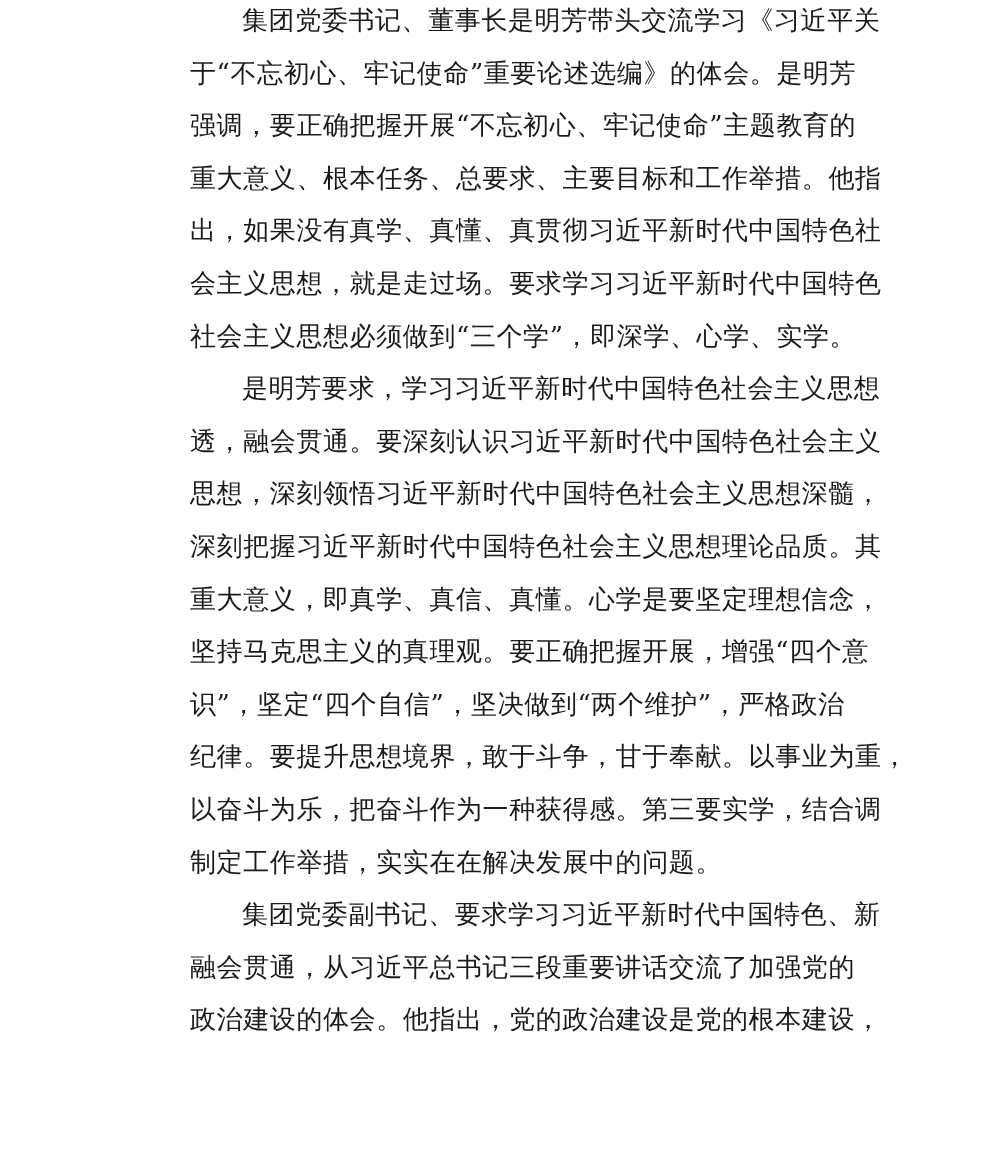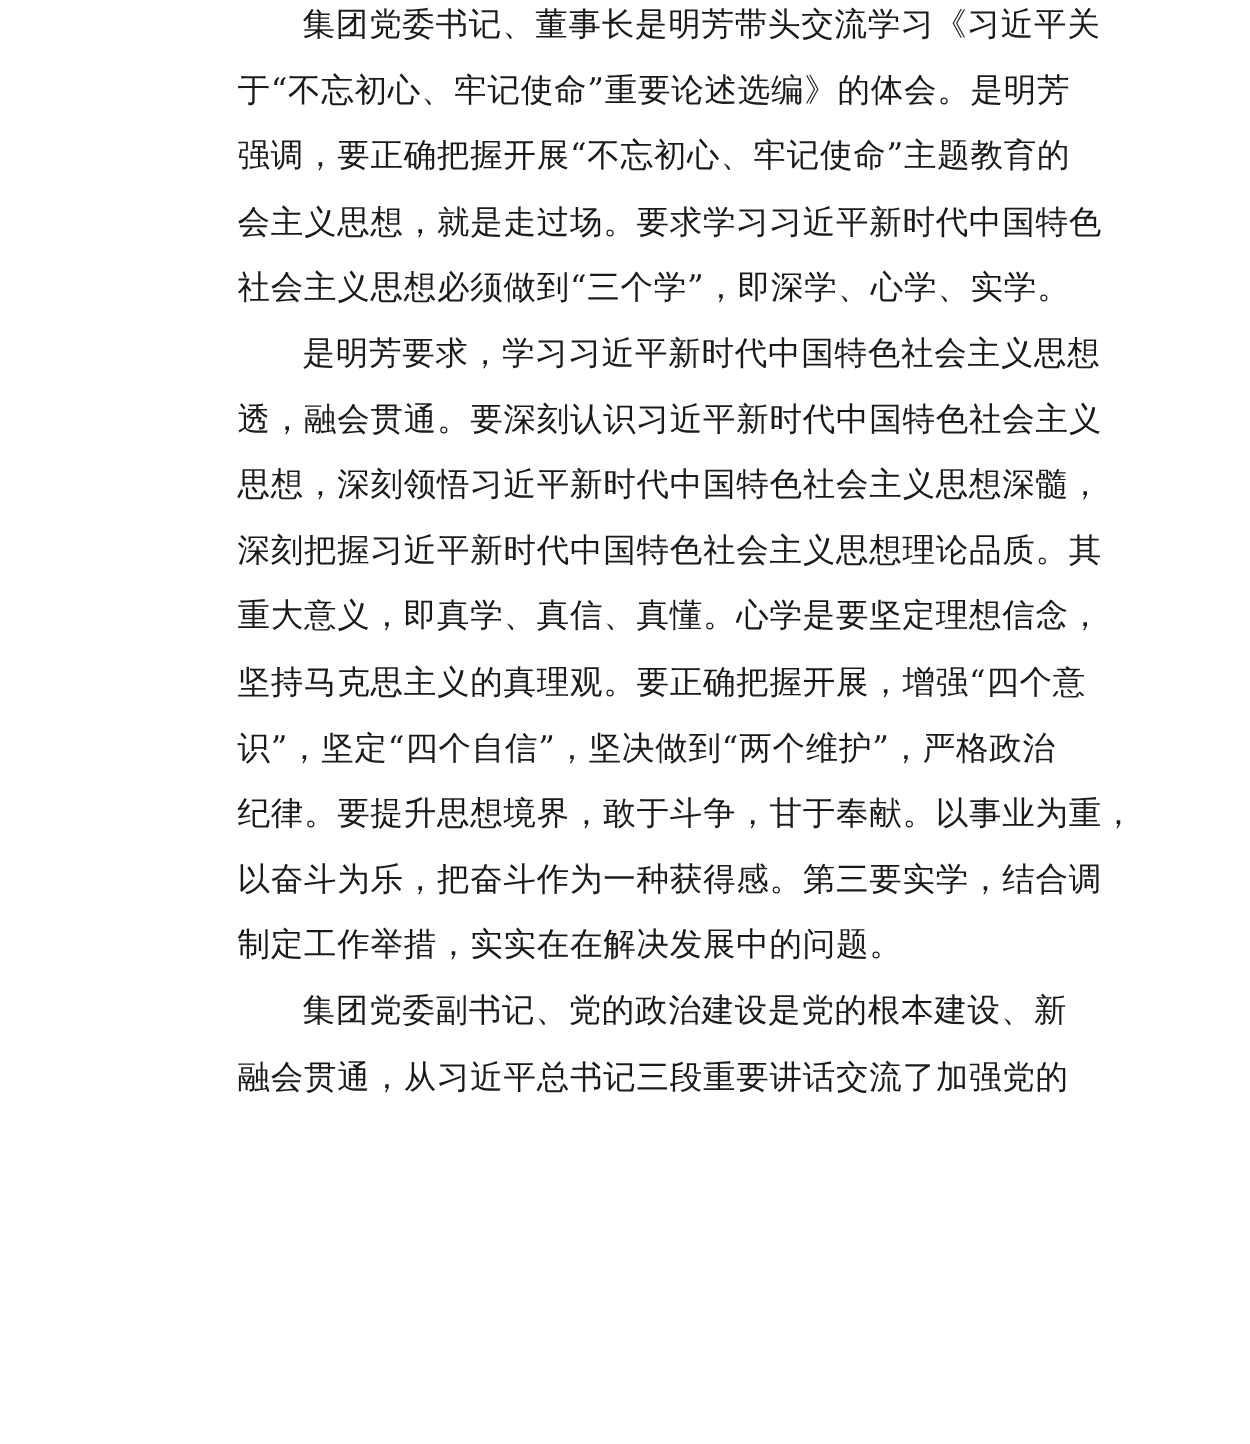--- a/index.html
+++ b/index.html
@@ -44,36 +44,39 @@
 </head>
 <body>
 
 <div class="page">
   <div class="text-block">
 
     <div>
       <div class="line indent">集团党委书记、董事长是明芳带头交流学习《习近平关</div>
       <div class="line">于“不忘初心、牢记使命”重要论述选编》的体会。是明芳</div>
       <div class="line">强调，要正确把握开展“不忘初心、牢记使命”主题教育的</div>
+      <div class="line">重大意义、根本任务、总要求、主要目标和工作举措。他指</div>
+      <div class="line">出，如果没有真学、真懂、真贯彻习近平新时代中国特色社</div>
       <div class="line">会主义思想，就是走过场。要求学习习近平新时代中国特色</div>
       <div class="line">社会主义思想必须做到“三个学”，即深学、心学、实学。</div>
     </div>
 
     <div>
       <div class="line indent">是明芳要求，学习习近平新时代中国特色社会主义思想</div>
       <div class="line">透，融会贯通。要深刻认识习近平新时代中国特色社会主义</div>
       <div class="line">思想，深刻领悟习近平新时代中国特色社会主义思想深髓，</div>
       <div class="line">深刻把握习近平新时代中国特色社会主义思想理论品质。其</div>
       <div class="line">重大意义，即真学、真信、真懂。心学是要坚定理想信念，</div>
       <div class="line">坚持马克思主义的真理观。要正确把握开展，增强“四个意</div>
       <div class="line">识”，坚定“四个自信”，坚决做到“两个维护”，严格政治</div>
       <div class="line">纪律。要提升思想境界，敢于斗争，甘于奉献。以事业为重，</div>
       <div class="line">以奋斗为乐，把奋斗作为一种获得感。第三要实学，结合调</div>
       <div class="line">制定工作举措，实实在在解决发展中的问题。</div>
     </div>
 
     <div>
-      <div class="line indent">集团党委副书记、党的政治建设是党的根本建设、新</div>
+      <div class="line indent">集团党委副书记、要求学习习近平新时代中国特色、新</div>
       <div class="line">融会贯通，从习近平总书记三段重要讲话交流了加强党的</div>
+      <div class="line">政治建设的体会。他指出，党的政治建设是党的根本建设，</div>
     </div>
 
   </div>
 </div>
 
 </body></html>

